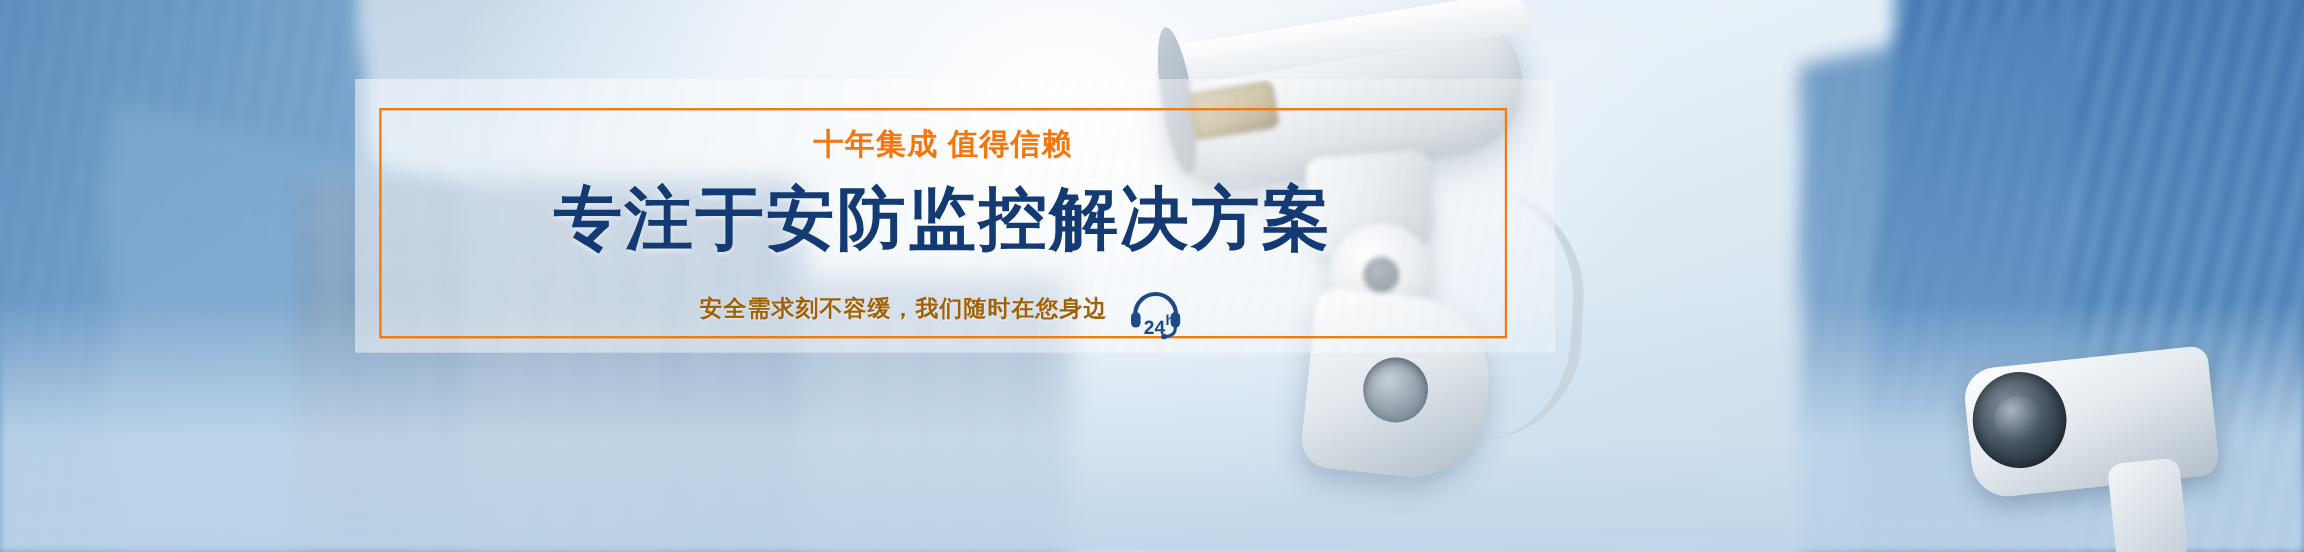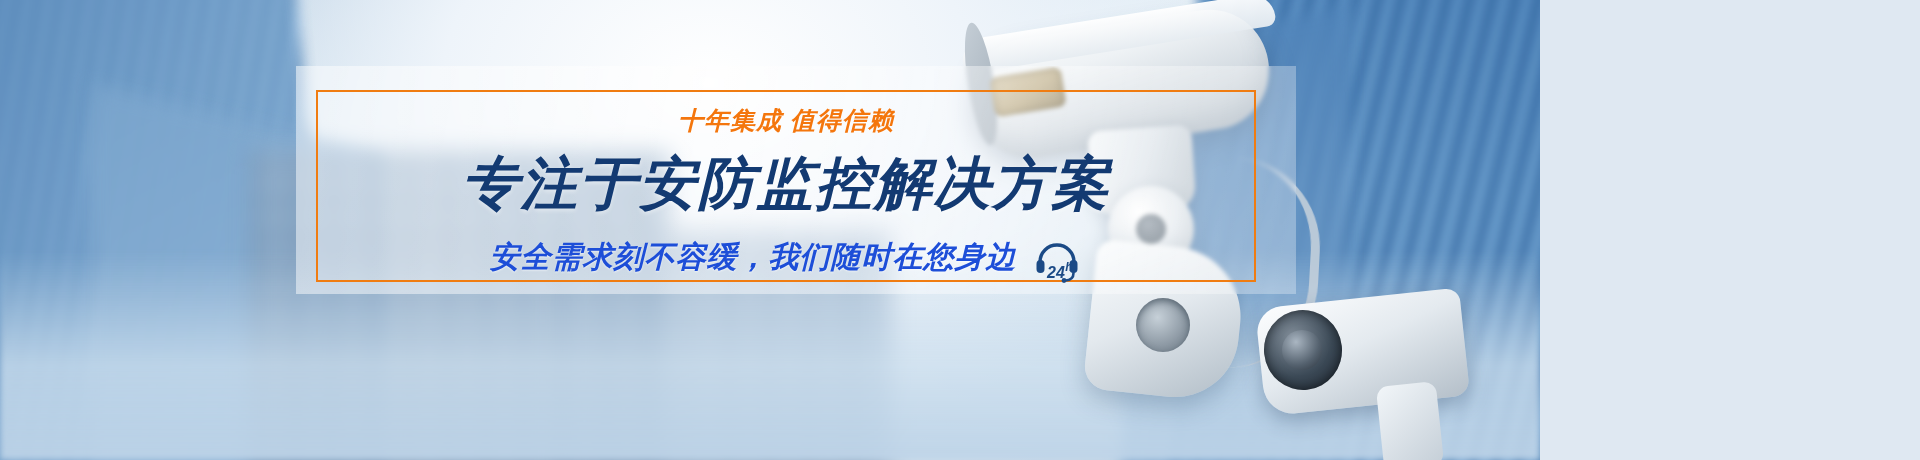--- a/index.html
+++ b/index.html
@@ -4,23 +4,22 @@
 <style>
   html,body{margin:0;padding:0;}
   body{
     width:1920px;height:460px;overflow:hidden;
     font-family:"Liberation Sans","DejaVu Sans",sans-serif;
     background:#dfe8f2;
   }
 
   
   .banner{
-    position:relative;width:1540px;height:460px;overflow:hidden;
+    position:relative;width:1920px;height:460px;overflow:hidden;
     background:#cfdceb;
-    font-style:italic;
   }
 
   
   .bg-layer{position:absolute;inset:0;overflow:hidden;}
 
   
   .bg-sky{
     position:absolute;inset:0;
     background:
       radial-gradient(ellipse 700px 520px at 46% 18%, #ffffff 0%, #eef4fa 38%, rgba(238,244,250,0) 72%),
@@ -210,22 +209,22 @@
     line-height:1.06;
     text-shadow:0 2px 4px rgba(255,255,255,.45);
     white-space:nowrap;
   }
   .subline-row{
     margin-top:18px;
     display:flex;align-items:center;gap:14px;
     white-space:nowrap;
   }
   .subline{
-    color:#1d4ed8;
-    font-size:30px;font-weight:bold;letter-spacing:1px;
+    color:#a16207;
+    font-size:19px;font-weight:bold;letter-spacing:1px;
     text-shadow:0 1px 2px rgba(255,255,255,.6);
   }
 
   
   .badge24{
     position:relative;width:52px;height:52px;flex:0 0 52px;
   }
   .badge24 svg{display:block;width:52px;height:52px;}
 </style>
 </head>

